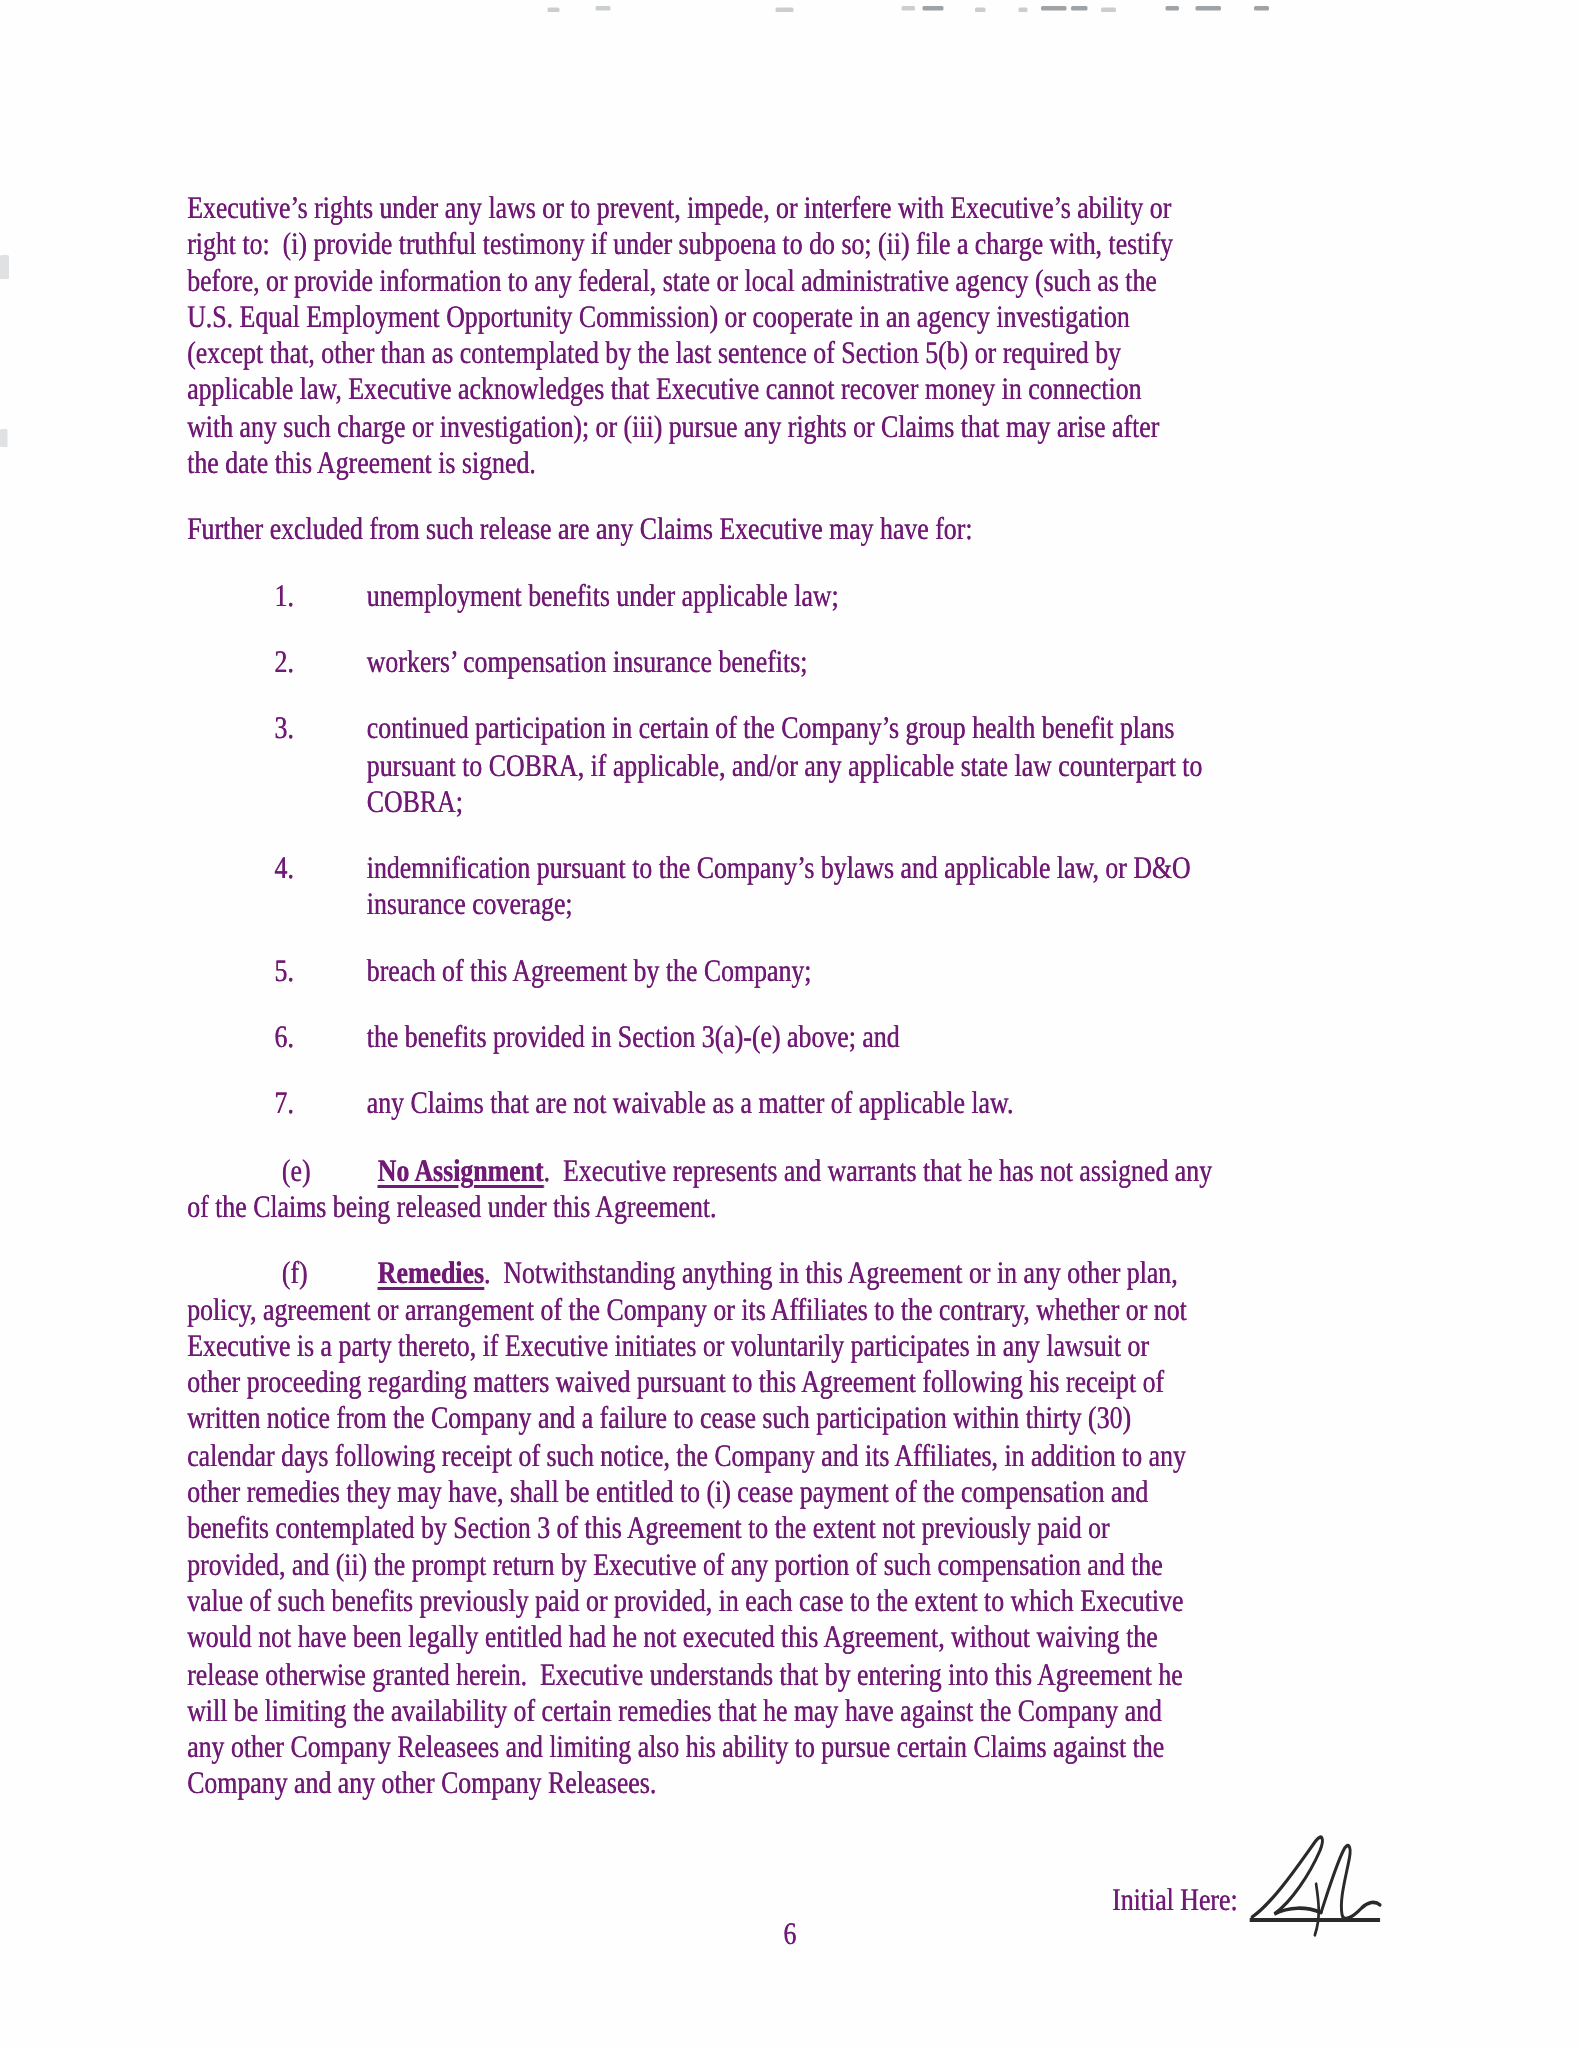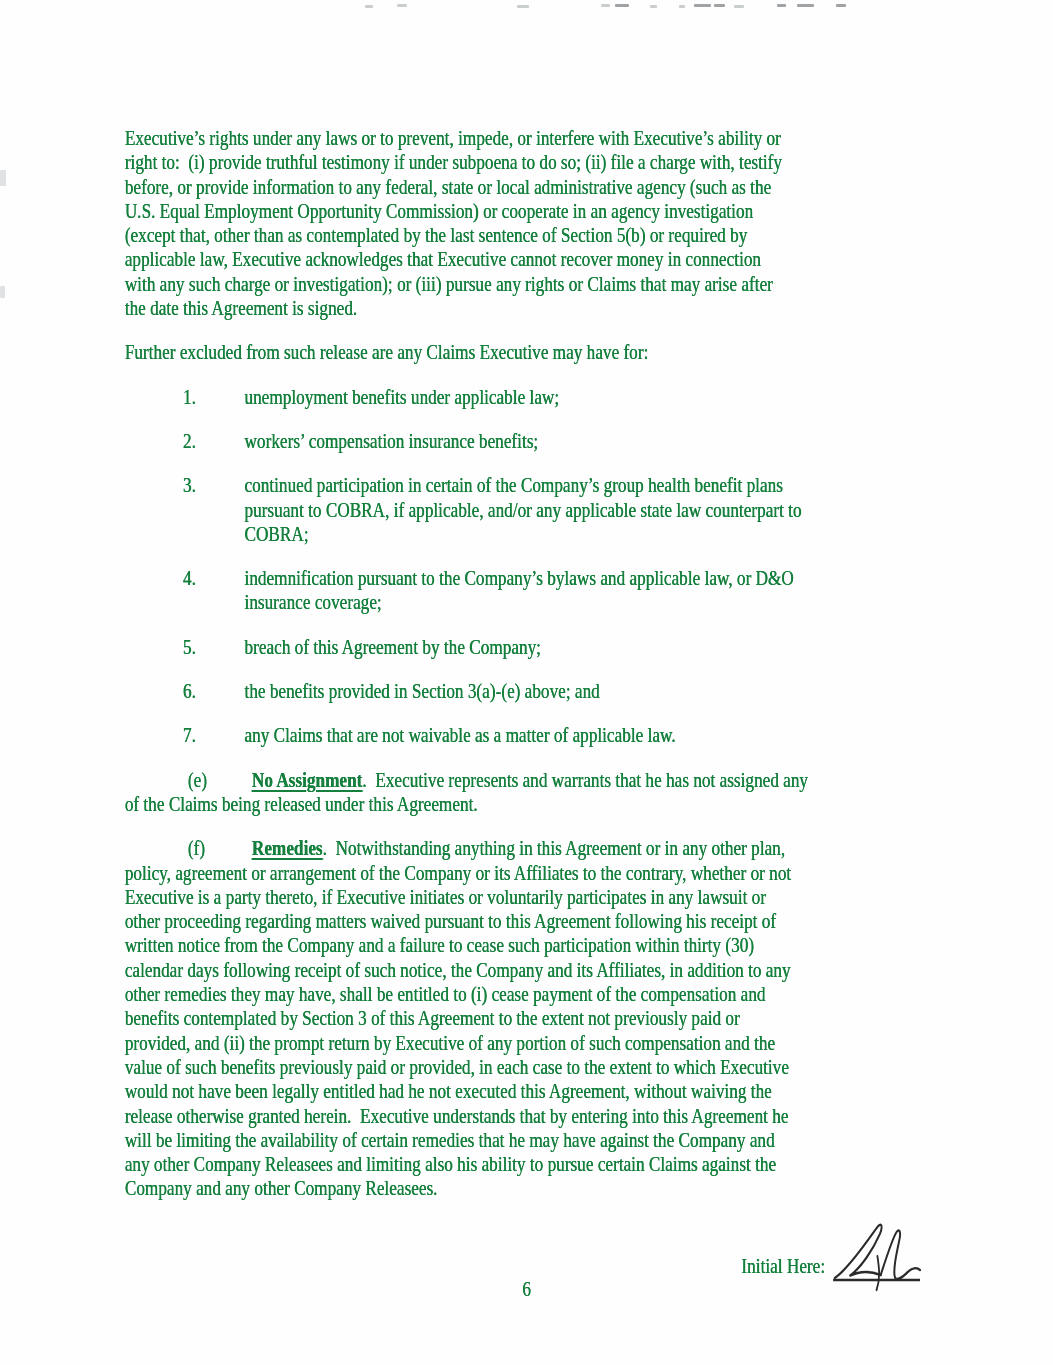--- a/index.html
+++ b/index.html
@@ -3,21 +3,21 @@
 <meta charset="utf-8">
 <style>
   html, body { margin: 0; padding: 0; background: #ffffff; }
   .page {
     position: relative;
     width: 1053px;
     height: 1365px;
     background: #fefefe;
     overflow: hidden;
     font-family: "Liberation Serif", "DejaVu Serif", serif;
-    color: #15803d;
+    color: #701a75;
   }
   
   .scale-wrap {
     position: absolute;
     top: 0; left: 0;
     width: 1284px;
     height: 1365px;
     transform: scaleX(0.82);
     transform-origin: 0 0;
     font-size: 21px;

